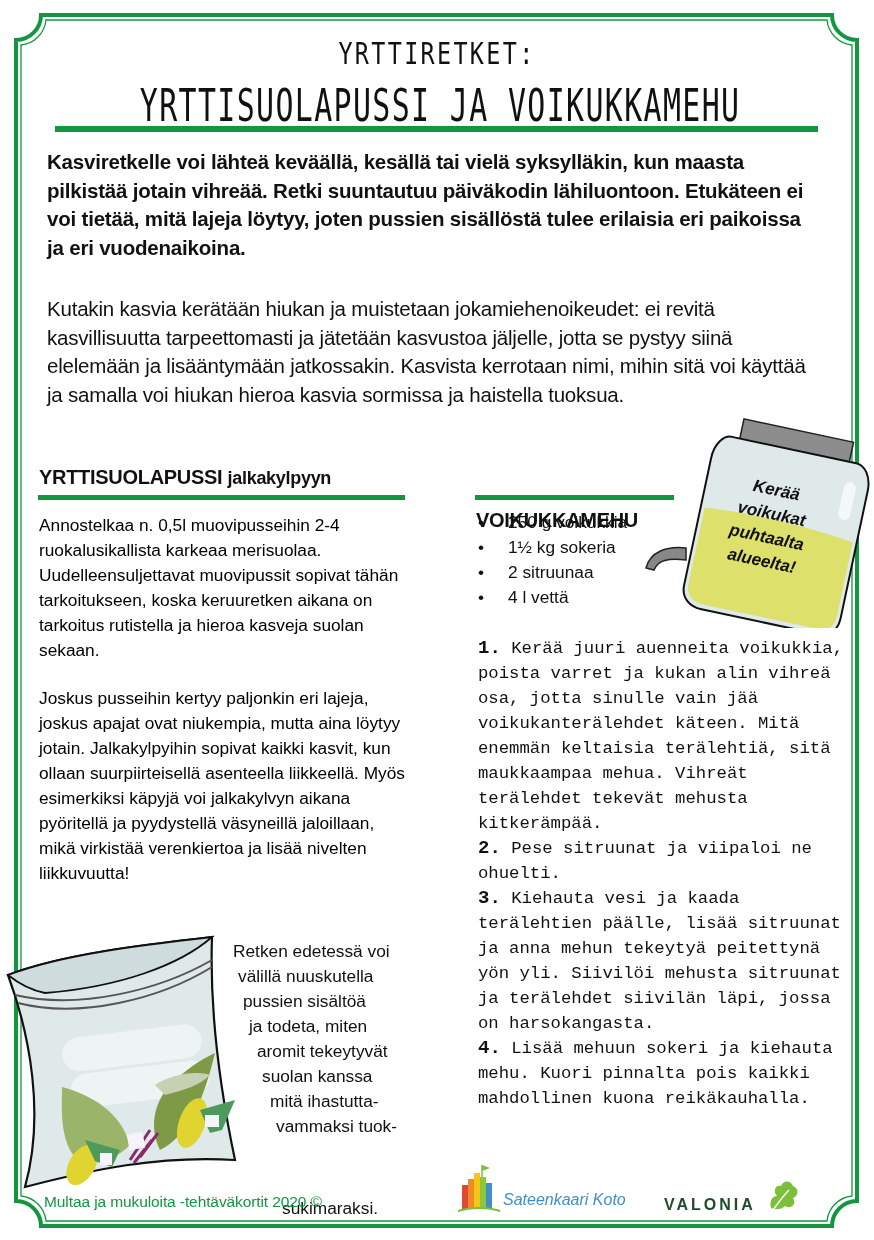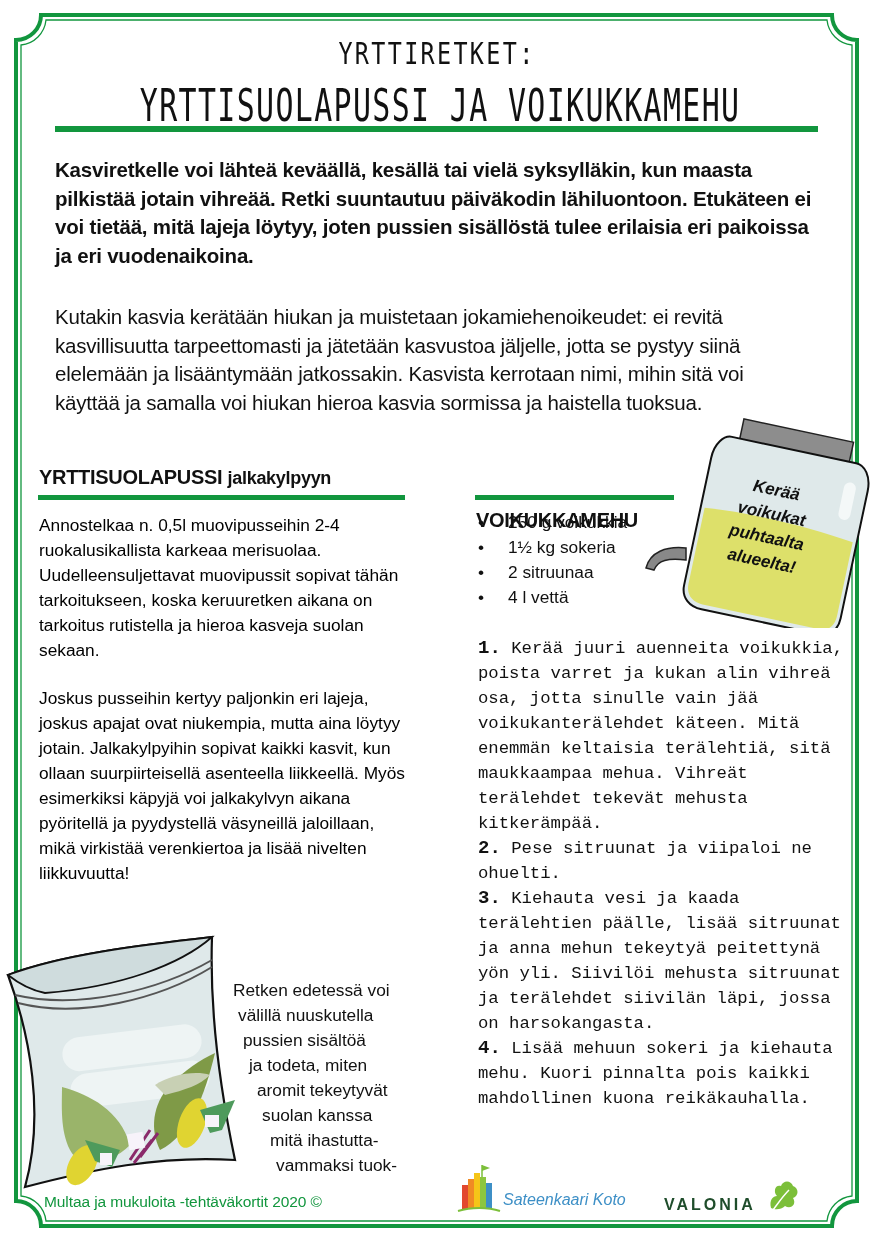--- a/index.html
+++ b/index.html
@@ -6,38 +6,38 @@
   body { width:874px; height:1240px; position:relative; overflow:hidden; font-family:"Liberation Sans", sans-serif; color:#111; }
   .frame { position:absolute; left:0; top:0; width:874px; height:1240px; }
   .abs { position:absolute; }
 
   .title-small { position:absolute; left:0; width:874px; top:36px; text-align:center; font-family:"DejaVu Sans Mono", monospace; font-size:30px; letter-spacing:3px; font-weight:normal; transform:scaleX(0.78); transform-origin:center; color:#111; }
   .title-big { position:absolute; left:0; width:874px; top:80px; text-align:center; font-family:"DejaVu Sans Mono", monospace; font-size:44px; letter-spacing:2px; color:#111; transform:scaleX(0.68); transform-origin:center; white-space:nowrap; }
   .title-rule { position:absolute; left:55px; top:126px; width:763px; height:6px; background:#12963e; }
 
   .intro { position:absolute; left:39px; top:140px; width:790px; font-size:20.5px; line-height:28.5px; font-weight:bold; letter-spacing:-0.2px; }
   .intro2 { position:absolute; left:39px; top:287px; width:790px; font-size:20.5px; line-height:28.5px; letter-spacing:-0.2px; }
-  .intro p, .intro2 p { margin:16px; }
+  .intro p, .intro2 p { margin:8px; }
 
   .h2 { position:absolute; font-size:20px; font-weight:bold; letter-spacing:-0.3px; }
   .h2 .small { font-size:18px; }
   .h2-rule { position:absolute; height:5px; background:#12963e; }
 
   .body-text { position:absolute; font-size:17.3px; line-height:25px; color:#000000; }
   .body-text p { margin:0; }
 
   .ing-list { position:absolute; left:478px; top:510px; margin:0; padding:0; list-style:none; font-size:17.3px; line-height:25px; }
   .ing-list li { position:relative; padding-left:30px; }
   .ing-list li::before { content:"•"; position:absolute; left:0; top:0; }
 
   .steps { position:absolute; left:478px; top:636px; width:370px; font-size:17.3px; line-height:25px; }
   .steps p { margin:0;font-family:Liberation Mono, monospace; }
   .steps .num { font-weight:bold; font-size:19px; }
 
-  .bag-text { position:absolute; font-size:17.3px; line-height:25px; white-space:nowrap;margin-top:39px; }
+  .bag-text { position:absolute; font-size:17.3px; line-height:25px; white-space:nowrap; }
 
   .footer-credit { position:absolute; left:44px; top:1193px; font-size:15.5px; color:#12963e; letter-spacing:-0.1px; }
   .sateen-text { position:absolute; left:503px; top:1191px; font-size:16px; font-weight:normal; font-style:italic; color:#3d8fc6; }
   .valonia-text { position:absolute; left:664px; top:1196px; font-size:16px; font-weight:bold; letter-spacing:3px; color:#1f4d2b; }
 
   .jar-label { position:absolute; left:0; top:0; width:100%; text-align:center; font-weight:bold; font-style:italic; font-size:17px; line-height:24px; color:#111; }
 </style>
 </head>
 <body>
 

